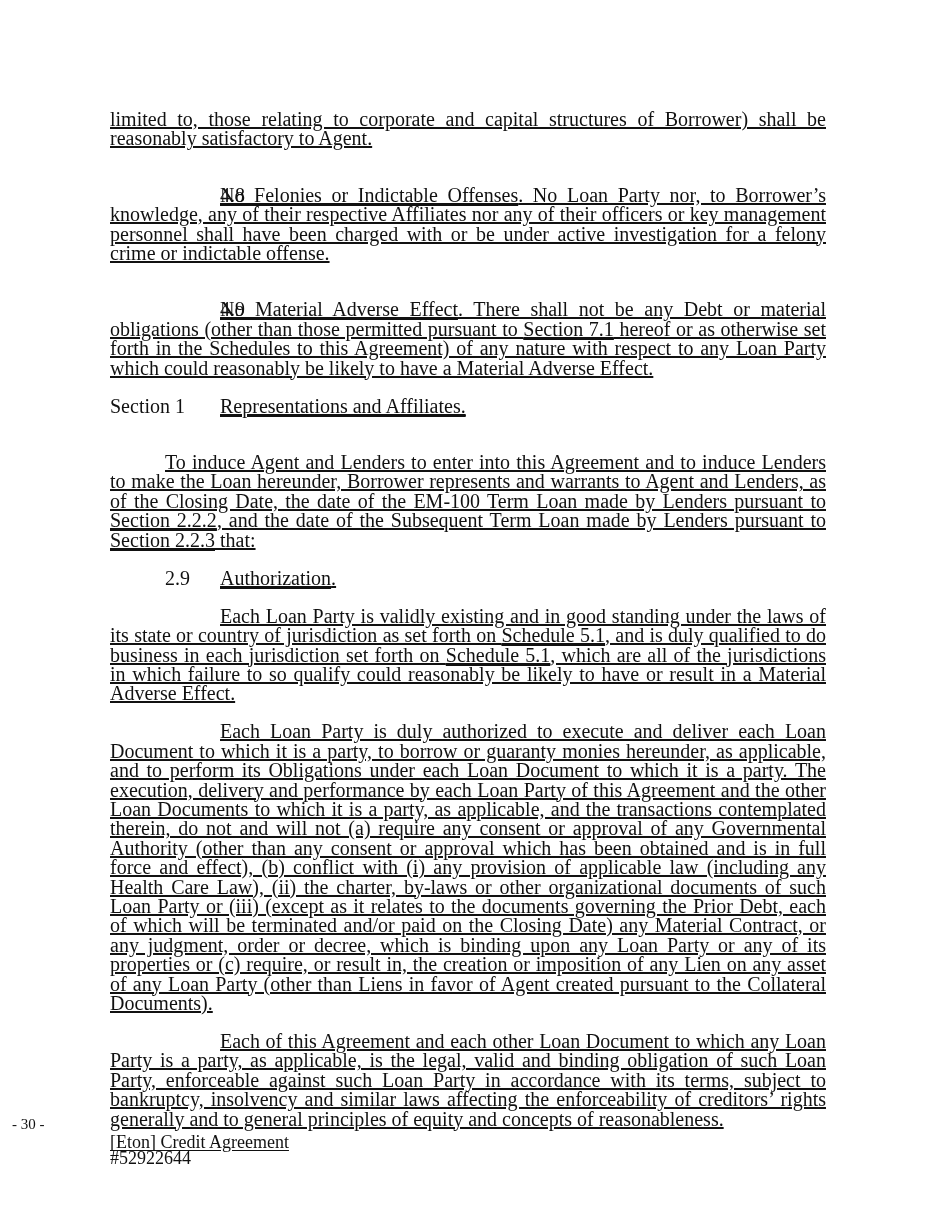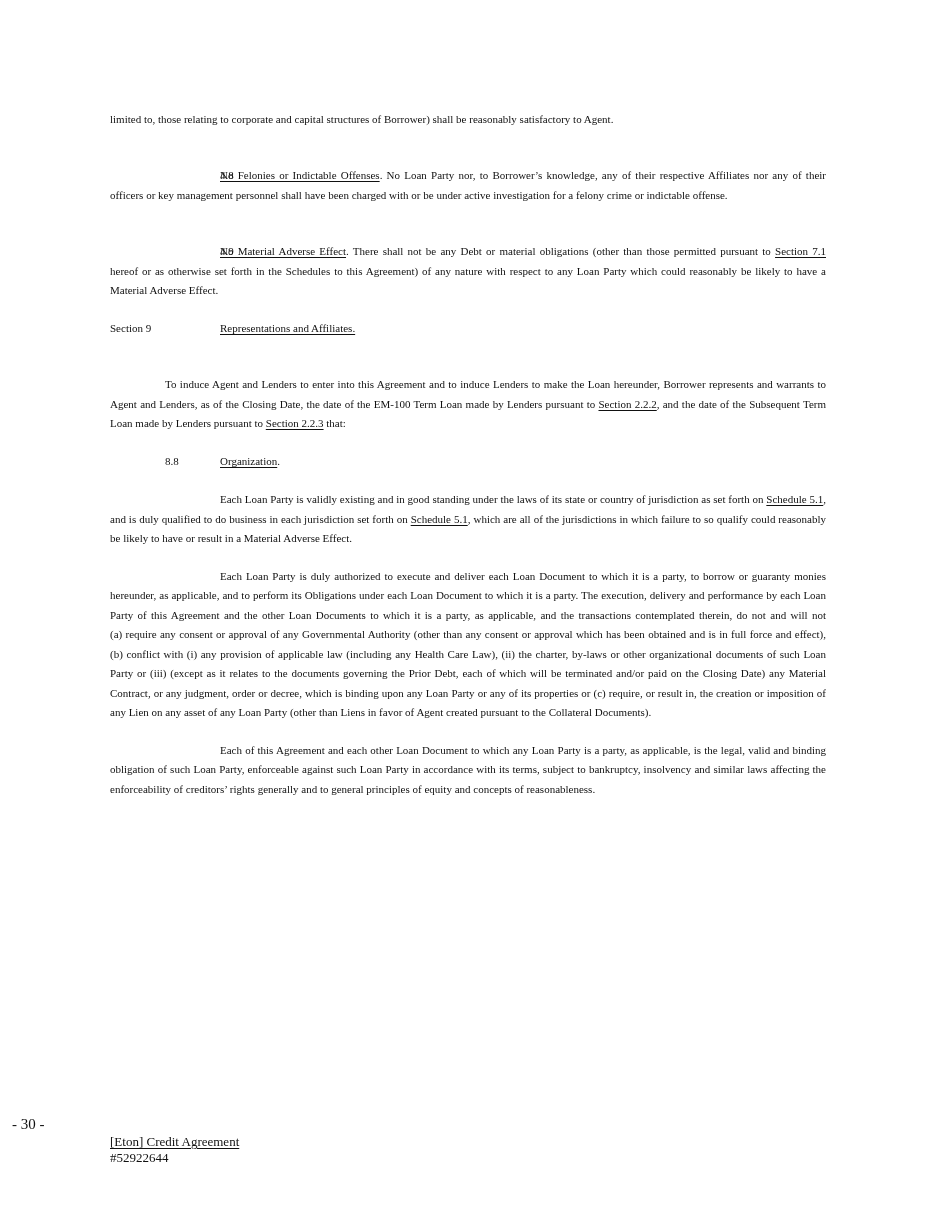--- a/index.html
+++ b/index.html
@@ -13,22 +13,23 @@
       position: relative;
       overflow: hidden;
       font-family: "Liberation Serif", "DejaVu Serif", serif;
       color: #111111;
     }
     .page {
       position: absolute;
       left: 110px;
       top: 110px;
       width: 716px;
-      font-size: 11px;
+      font-size: 20px;
       line-height: 19.4px;
+      text-decoration: underline;
     }
     .para {
       margin: 0 0 18.6px 0;
       text-align: justify;
     }
     .indent1 { text-indent: 55px; margin-top: 37px; }
     .indent2 { text-indent: 110px; }
     .heading-line {
       margin: 0 0 18.6px 0;
       white-space: nowrap;
@@ -48,47 +49,47 @@
       top: 1116px;
       left: 12px;
       width: 928px;
       text-align: left;
       font-size: 15px;
     }
     .footer-left {
       position: absolute;
       left: 110px;
       top: 1134px;
-      font-size: 13px;
+      font-size: 18px;
       line-height: 16px;
     }
   </style>
 </head>
 <body>
 
 <div class="page">
 
   <p class="para"><span>limited to, those relating to corporate and capital structures of Borrower) shall be reasonably satisfactory to Agent.</span></p>
 
   <p class="para indent1">
     <span class="num">4.8</span><span class="u">No Felonies or Indictable Offenses</span><span><span>.  No Loan Party nor, to Borrower’s knowledge, any of their respective Affiliates nor any of their officers or key management personnel shall have been charged with or be under active investigation for a felony crime or indictable offense.</span></span>
   </p>
 
   <p class="para indent1">
     <span class="num">4.9</span><span class="u">No Material Adverse Effect</span><span><span>.  There shall not be any Debt or material obligations (other than those permitted pursuant to </span><span class="u">Section 7.1</span><span> hereof or as otherwise set forth in the Schedules to this Agreement) of any nature with respect to any Loan Party which could reasonably be likely to have a Material Adverse Effect.</span></span>
   </p>
 
   <div class="heading-line">
-    <span class="sec-label">Section 9</span><span class="u">Representations and Affiliates.</span>
+    <span class="sec-label">Section 1</span><span class="u">Representations and Affiliates.</span>
   </div>
 
   <p class="para indent1"><span>To induce Agent and Lenders to enter into this Agreement and to induce Lenders to make the Loan hereunder, Borrower represents and warrants to Agent and Lenders, as of the Closing Date, the date of the EM-100 Term Loan made by Lenders pursuant to </span><span class="u">Section 2.2.2</span><span>, and the date of the Subsequent Term Loan made by Lenders pursuant to </span><span class="u">Section 2.2.3</span><span> that:</span></p>
 
   <div class="heading-line sub">
-    <span class="num">8.8</span><span class="u">Organization</span><span>.</span>
+    <span class="num">2.9</span><span class="u">Authorization</span><span>.</span>
   </div>
   <p class="para indent2"><span>Each Loan Party is validly existing and in good standing under the laws of its state or country of jurisdiction as set forth on </span><span class="u">Schedule 5.1</span><span>, and is duly qualified to do business in each jurisdiction set forth on </span><span class="u">Schedule 5.1</span><span>, which are all of the jurisdictions in which failure to so qualify could reasonably be likely to have or result in a Material Adverse Effect.</span></p>
 
   <p class="para indent2"><span>Each Loan Party is duly authorized to execute and deliver each Loan Document to which it is a party, to borrow or guaranty monies hereunder, as applicable, and to perform its Obligations under each Loan Document to which it is a party.  The execution, delivery and performance by each Loan Party of this Agreement and the other Loan Documents to which it is a party, as applicable, and the transactions contemplated therein, do not and will not (a)&nbsp;require any consent or approval of any Governmental Authority (other than any consent or approval which has been obtained and is in full force and effect), (b) conflict with (i) any provision of applicable law (including any Health Care Law), (ii) the charter, by-laws or other organizational documents of such Loan Party or (iii) (except as it relates to the documents governing the Prior Debt, each of which will be terminated and/or paid on the Closing Date) any Material Contract, or any judgment, order or decree, which is binding upon any Loan Party or any of its properties or (c) require, or result in, the creation or imposition of any Lien on any asset of any Loan Party (other than Liens in favor of Agent created pursuant to the Collateral Documents).</span></p>
 
   <p class="para indent2"><span>Each of this Agreement and each other Loan Document to which any Loan Party is a party, as applicable, is the legal, valid and binding obligation of such Loan Party, enforceable against such Loan Party in accordance with its terms, subject to bankruptcy, insolvency and similar laws affecting the enforceability of creditors’ rights generally and to general principles of equity and concepts of reasonableness.</span></p>
 
 </div>
 
 <div class="footer-page">- 30 -</div>

